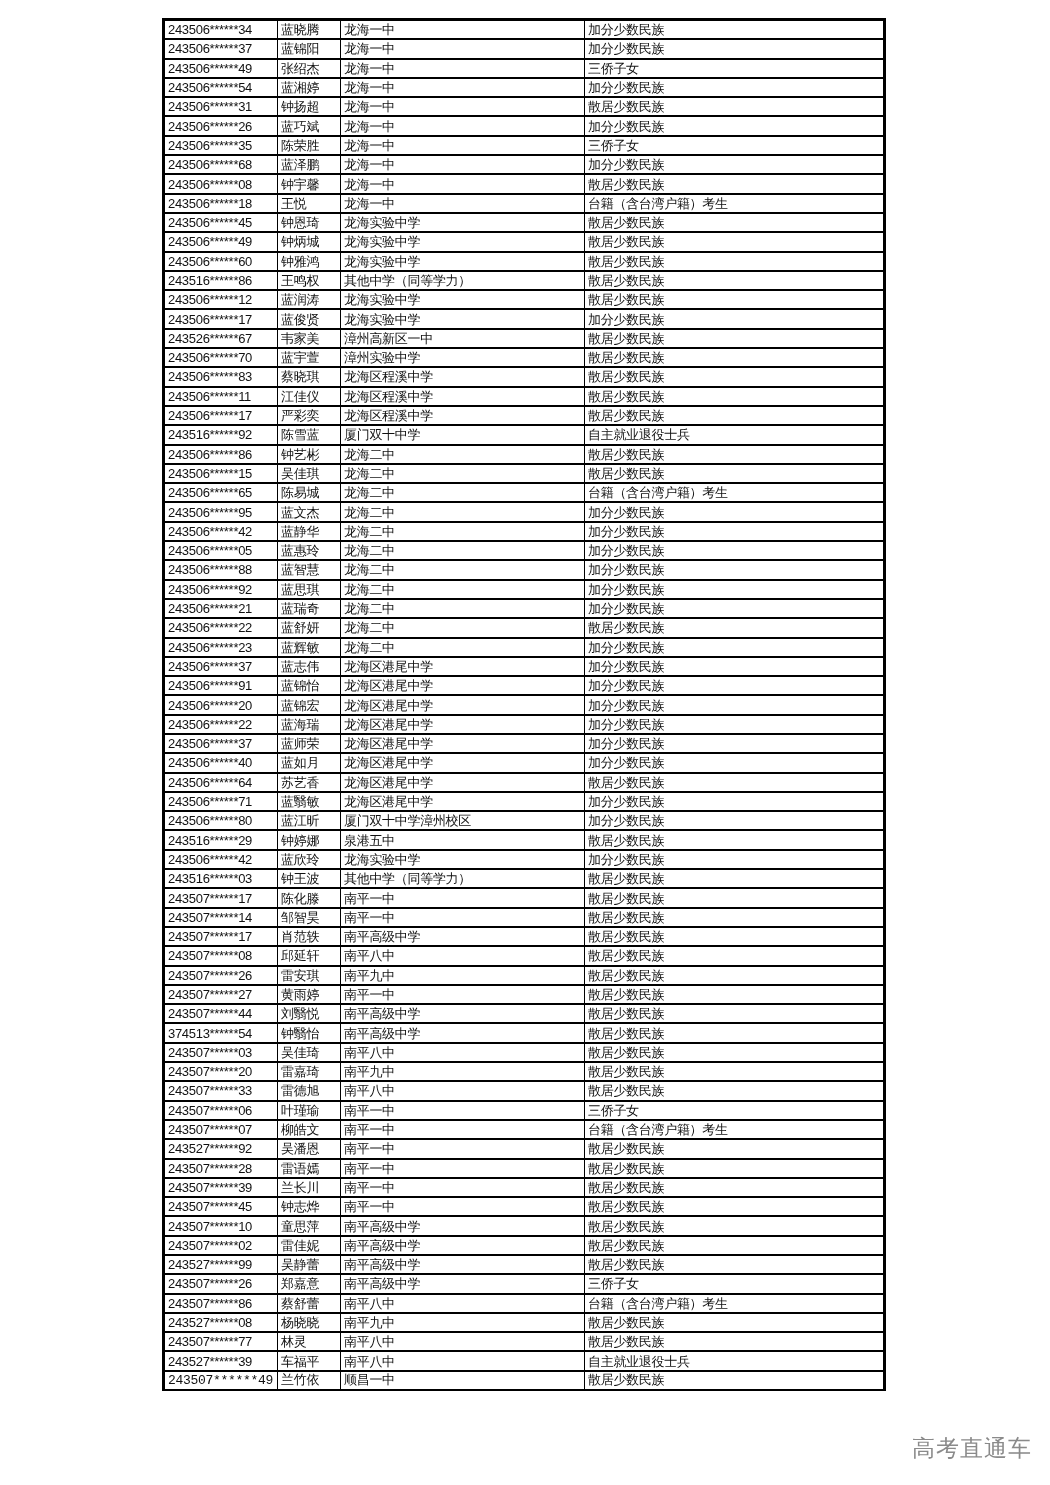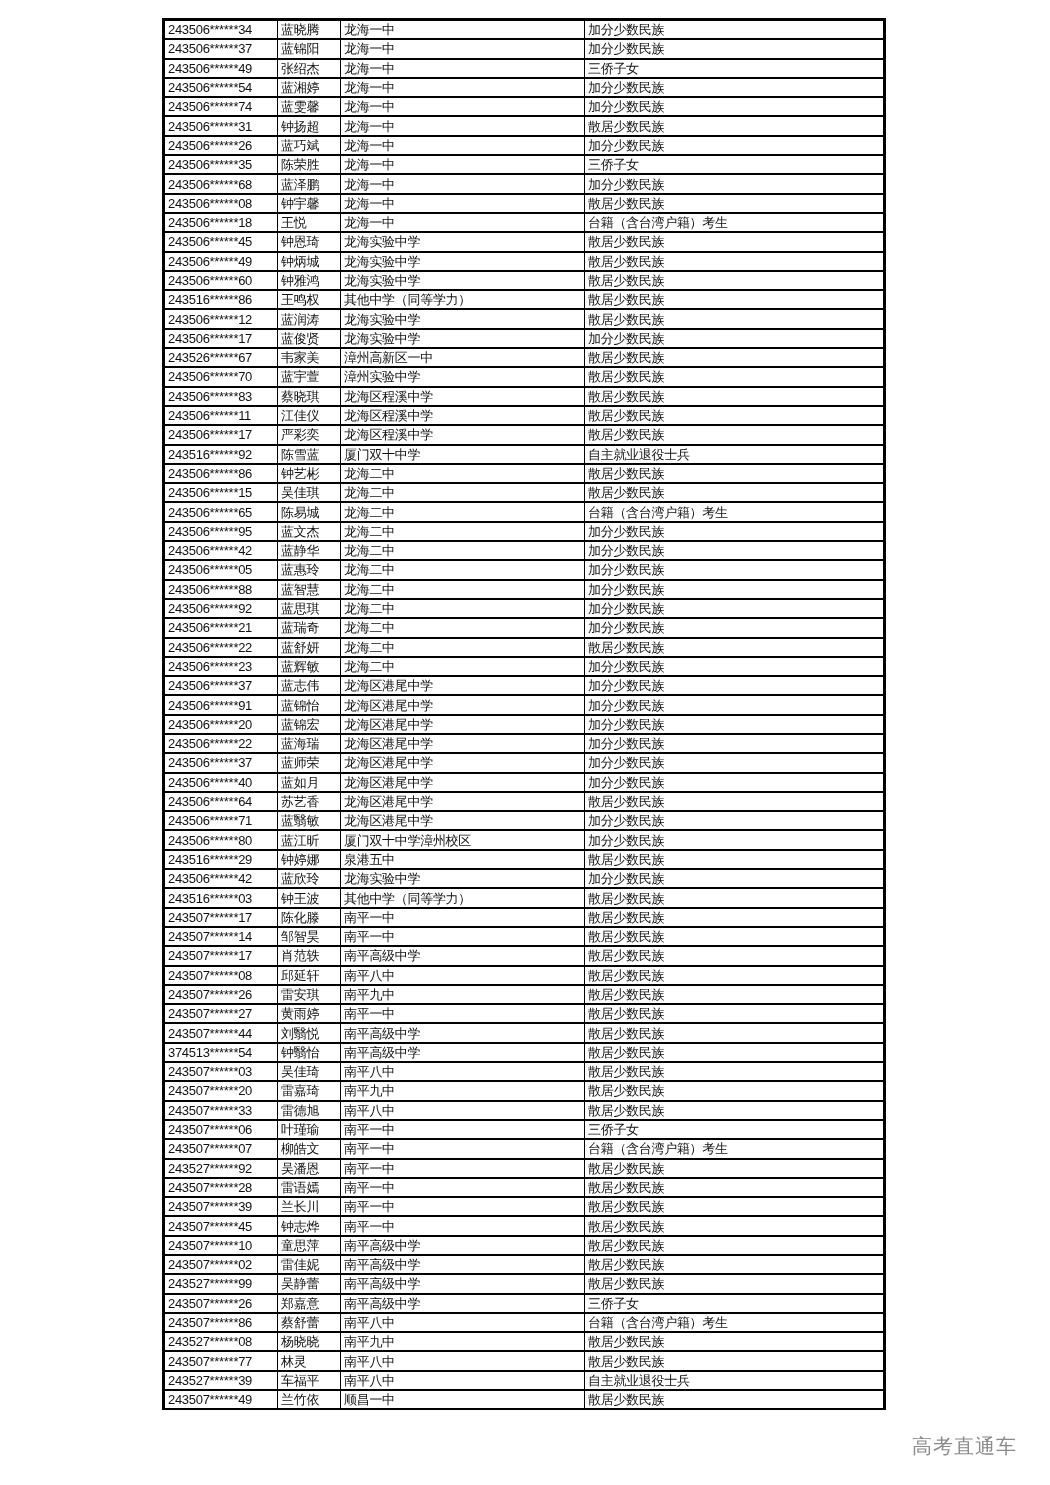--- a/index.html
+++ b/index.html
@@ -7,22 +7,22 @@
          font-family: "DejaVu Sans", "Liberation Sans", sans-serif; }
   .sheet { position: absolute; left: 162px; top: 18px; width: 724px;
            border: 2px solid #000; box-sizing: border-box; }
   table { border-collapse: collapse; width: 100%; table-layout: fixed; }
   td { border: 1px solid #000; border-bottom-width: 2px; height: 17.3px; padding: 0 0 0 3px;
        font-size: 13px; line-height: 17px; color: #111; white-space: nowrap; overflow: hidden;
        letter-spacing: -0.3px; }
   td.c-id { width: 109px; font-family: "Liberation Sans", sans-serif; font-size: 13px; }
   td.c-name { width: 59px; }
   td.c-school { width: 240px; }
-  tr:last-child td { border-bottom-width: 0; }
-  .watermark { position: absolute; left: 912px; top: 1433px; font-size: 20px; color: #8a8a8a;
+  tr:last-child td { border-bottom-width: 0; font-family: Liberation Mono, monospace; }
+  .watermark { position: absolute; left: 912px; top: 1433px; font-size: 23px; color: #8a8a8a;
                letter-spacing: 1px; }
 </style>
 </head>
 <body>
 
 <div class="sheet">
   <table>
     <tbody id="rows">
         <tr>
           <td class="c-id">243506******34</td>
@@ -42,26 +42,20 @@
           <td class="c-school">龙海一中</td>
           <td class="c-cat">三侨子女</td>
         </tr>
         <tr>
           <td class="c-id">243506******54</td>
           <td class="c-name">蓝湘婷</td>
           <td class="c-school">龙海一中</td>
           <td class="c-cat">加分少数民族</td>
         </tr>
         <tr>
-          <td class="c-id">243506******74</td>
-          <td class="c-name">蓝雯馨</td>
-          <td class="c-school">龙海一中</td>
-          <td class="c-cat">加分少数民族</td>
-        </tr>
-        <tr>
           <td class="c-id">243506******31</td>
           <td class="c-name">钟扬超</td>
           <td class="c-school">龙海一中</td>
           <td class="c-cat">散居少数民族</td>
         </tr>
         <tr>
           <td class="c-id">243506******26</td>
           <td class="c-name">蓝巧斌</td>
           <td class="c-school">龙海一中</td>
           <td class="c-cat">加分少数民族</td>

